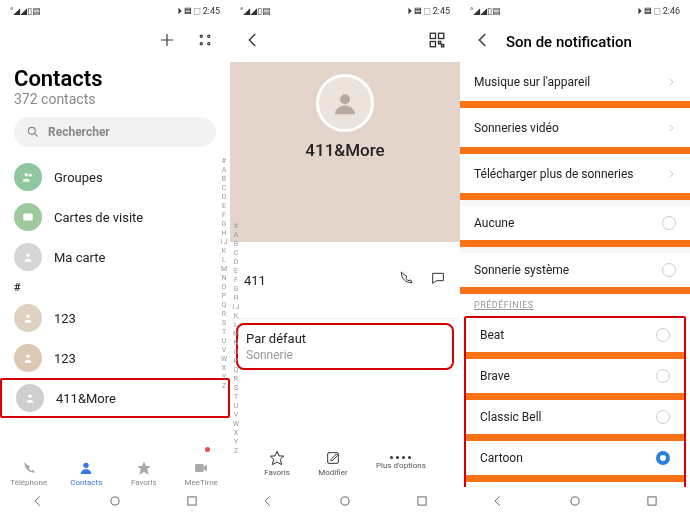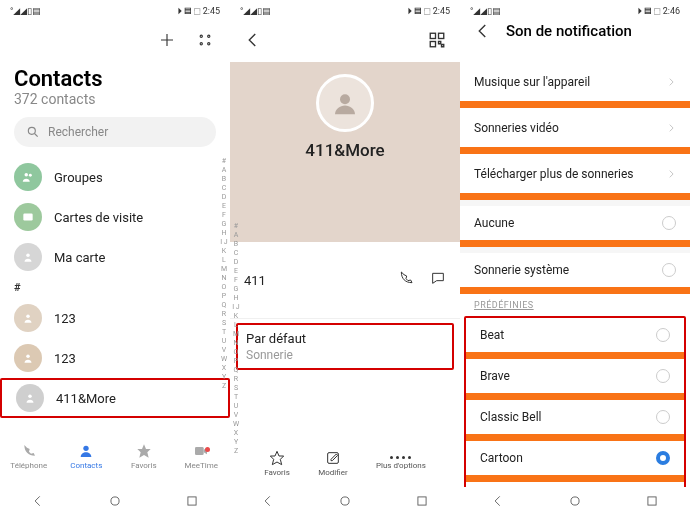--- a/index.html
+++ b/index.html
@@ -9,39 +9,39 @@
 .statusbar .left, .statusbar .right { display: flex; align-items: center; gap: 2px; }
 .navbar { height: 30px; display: flex; justify-content: space-around; align-items: center; border-top: 0px solid #eee; }
 .nav-icon svg { width: 14px; height: 14px; stroke: #555; fill: none; stroke-width: 1.5; }
 .content { flex: 1; overflow: hidden; display: flex; flex-direction: column; }
 
 
 .topbar1 { height: 40px; display: flex; justify-content: flex-end; align-items: center; gap: 20px; padding: 0 16px; }
 .plus-icon svg, .grid-icon svg { width: 18px; height: 18px; stroke: #333; fill: none; stroke-width: 1.5; }
 .title1 { font-size: 22px; font-weight: 600; padding: 4px 14px 0; }
 .subtitle1 { font-size: 14px; color: #888; padding: 0 14px 10px; }
-.search { margin: 0 14px 10px; background: #f2f2f2; border-radius: 18px; height: 30px; display: flex; align-items: center; padding: 0 12px; gap: 8px; }
+.search { margin: 0 14px 10px; background: #f2f2f2; border-radius: 18px; height: 30px; display: flex; align-items: center; padding: 0 12px; gap: 8px; font-weight: bold; }
 .search svg { width: 14px; height: 14px; stroke: #888; fill: none; stroke-width: 2; }
 .search span { font-size: 12px; color: #888; }
 .list1 { flex: 1; overflow: hidden; position: relative; }
 .item1 { display: flex; align-items: center; gap: 12px; padding: 6px 14px; height: 40px; }
 .item1 .avatar { width: 28px; height: 28px; border-radius: 50%; display: flex; align-items: center; justify-content: center; }
 .avatar.green { background: #8fc79e; }
 .avatar.green2 { background: #9dc99d; }
 .avatar.grey { background: #d6d6d6; }
 .avatar.beige { background: #e0d2c2; }
 .avatar.beige2 { background: #dcc9b3; }
 .avatar.grey2 { background: #cfcfcf; }
 .avatar svg { width: 14px; height: 14px; fill: #fff; }
 .item1 .label { font-size: 13px; color: #222; }
 .section-hash { font-size: 11px; font-weight: 600; padding: 4px 14px; color: #333; }
 .highlighted { border: 2px solid #d40000; border-radius: 2px; }
 .index-bar { position: absolute; right: 2px; top: 0; font-size: 7px; color: #999; line-height: 9px; text-align: center; width: 8px; }
 .bottombar1 { height: 44px; display: flex; border-top: 0px solid #eee; }
-.btab { flex: 1; display: flex; flex-direction: column; align-items: center; justify-content: flex-start; gap: 2px; position: relative; }
+.btab { flex: 1; display: flex; flex-direction: column; align-items: center; justify-content: flex-end; gap: 2px; position: relative; }
 .btab svg { width: 16px; height: 16px; fill: #aaa; }
 .btab.active svg { fill: #3578e5; }
 .btab span { font-size: 8px; color: #888; }
 .btab.active span { color: #3578e5; }
 .btab .dot { position: absolute; top: 4px; right: 20px; width: 5px; height: 5px; background: #e94b4b; border-radius: 50%; }
 
 
 .header2 { background: #e3d5cb; height: 180px; display: flex; flex-direction: column; position: relative; }
 .topbar2 { height: 40px; display: flex; justify-content: space-between; align-items: center; padding: 0 14px; background: #fff; }
 .topbar2 svg { width: 18px; height: 18px; stroke: #333; fill: none; stroke-width: 1.8; }
@@ -49,31 +49,31 @@
 .avatar2 svg { width: 30px; height: 30px; fill: #b8aaa0; }
 .name2 { text-align: center; font-size: 17px; font-weight: 500; color: #222; }
 .body2 { flex: 1; position: relative; }
 .row2 { display: flex; align-items: center; justify-content: space-between; padding: 28px 14px; border-bottom: 1px solid #f0f0f0; text-align: right; }
 .row2 .txt { font-size: 13px; color: #222; }
 .row2 .icons { display: flex; gap: 16px; }
 .row2 .icons svg { width: 16px; height: 16px; stroke: #333; fill: none; stroke-width: 1.5; }
 .row2b { padding: 8px 14px; border-bottom: 1px solid #f0f0f0; }
 .row2b .main { font-size: 13px; color: #222; }
 .row2b .sub { font-size: 12px; color: #999; margin-top: 2px; }
-.highlight2 { border: 2px solid #d40000; border-radius: 2px; margin: 4px 6px; padding: 6px 8px; }
+.highlight2 { border: 2px solid #d40000; border-radius: 8px; margin: 4px 6px; padding: 6px 8px; }
 .index-bar2 { position: absolute; left: 2px; top: -20px; font-size: 7px; color: #999; line-height: 9px; text-align: center; width: 8px; }
 .bottombar2 { height: 48px; display: flex; justify-content: space-around; align-items: center; padding: 0 20px; }
 .btab2 { display: flex; flex-direction: column; align-items: center; gap: 2px; }
 .btab2 svg { width: 16px; height: 16px; stroke: #333; fill: none; stroke-width: 1.5; }
 .btab2 .dots { display: flex; gap: 3px; }
 .btab2 .dots i { width: 3px; height: 3px; background: #333; border-radius: 50%; display: block; }
 .btab2 span { font-size: 8px; color: #555; }
 
 
-.topbar3 { height: 40px; display: flex; align-items: flex-start; gap: 14px; padding: 0 14px; }
+.topbar3 { height: 40px; display: flex; align-items: center; gap: 14px; padding: 0 14px; }
 .topbar3 svg { width: 18px; height: 18px; stroke: #333; fill: none; stroke-width: 1.8; }
 .topbar3 .title { font-size: 15px; font-weight: 500; }
 .list3 { flex: 1; overflow: hidden; }
 .row3 { display: flex; justify-content: space-between; align-items: center; padding: 10px 14px; min-height: 36px; border-bottom: 7px solid #f97316; }
 .row3 .lbl { font-size: 12px; color: #222; }
 .row3 .chev svg { width: 10px; height: 10px; stroke: #bbb; fill: none; stroke-width: 2; }
 .row3 .radio { width: 14px; height: 14px; border: 1.5px solid #ccc; border-radius: 50%; }
 .row3 .radio.sel { border: 4px solid #2b7de0; width: 14px; height: 14px; }
 .gap3 { height: 6px; background: #f6f6f6; }
 .sect3 { font-size: 9px; color: #999; padding: 6px 14px 4px; letter-spacing: 0.5px; text-decoration: underline; }

